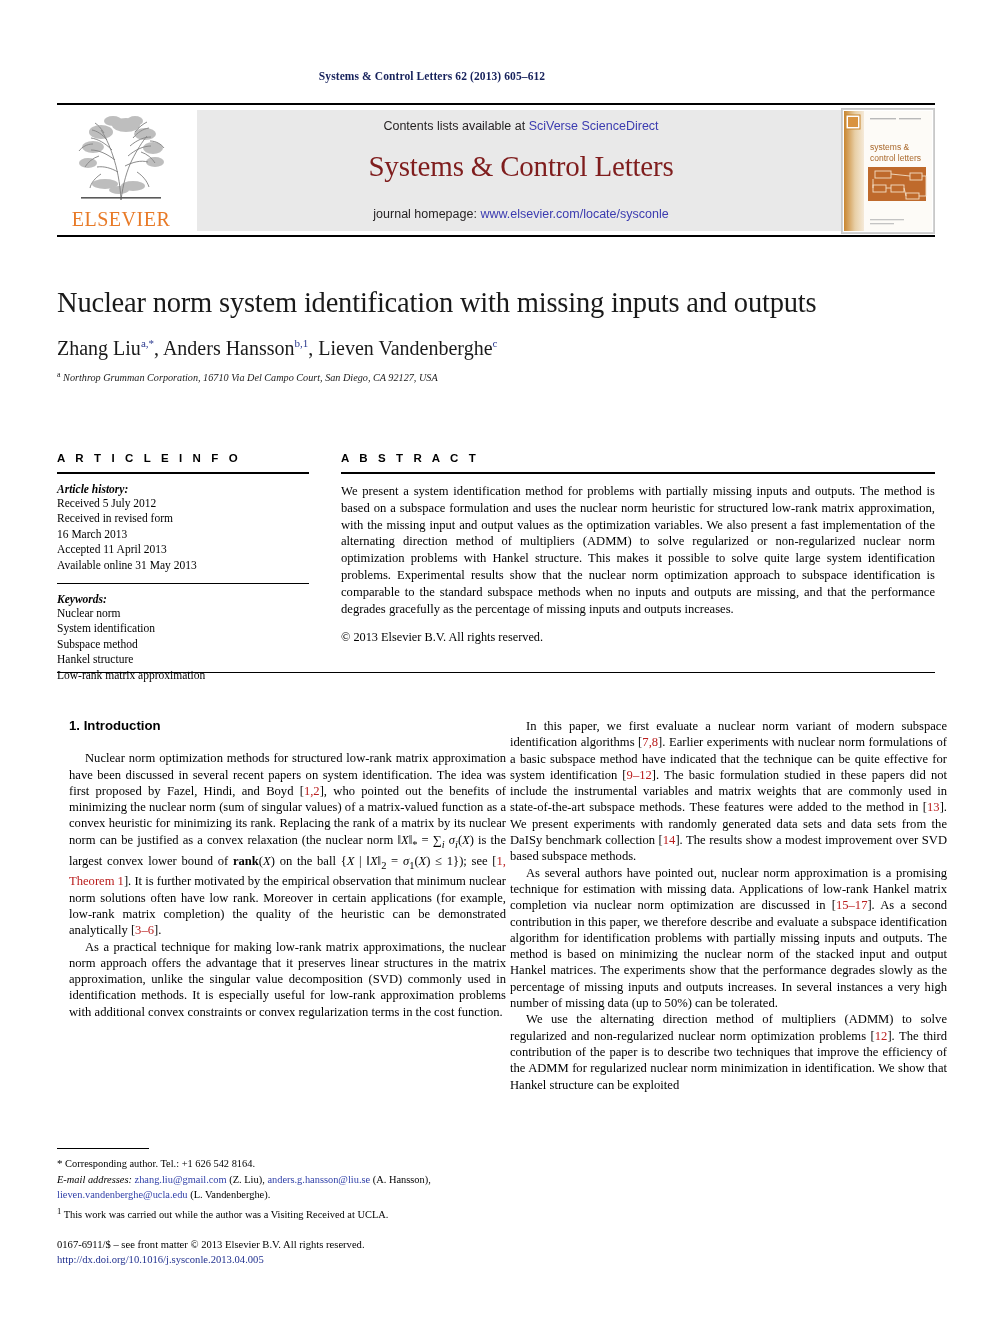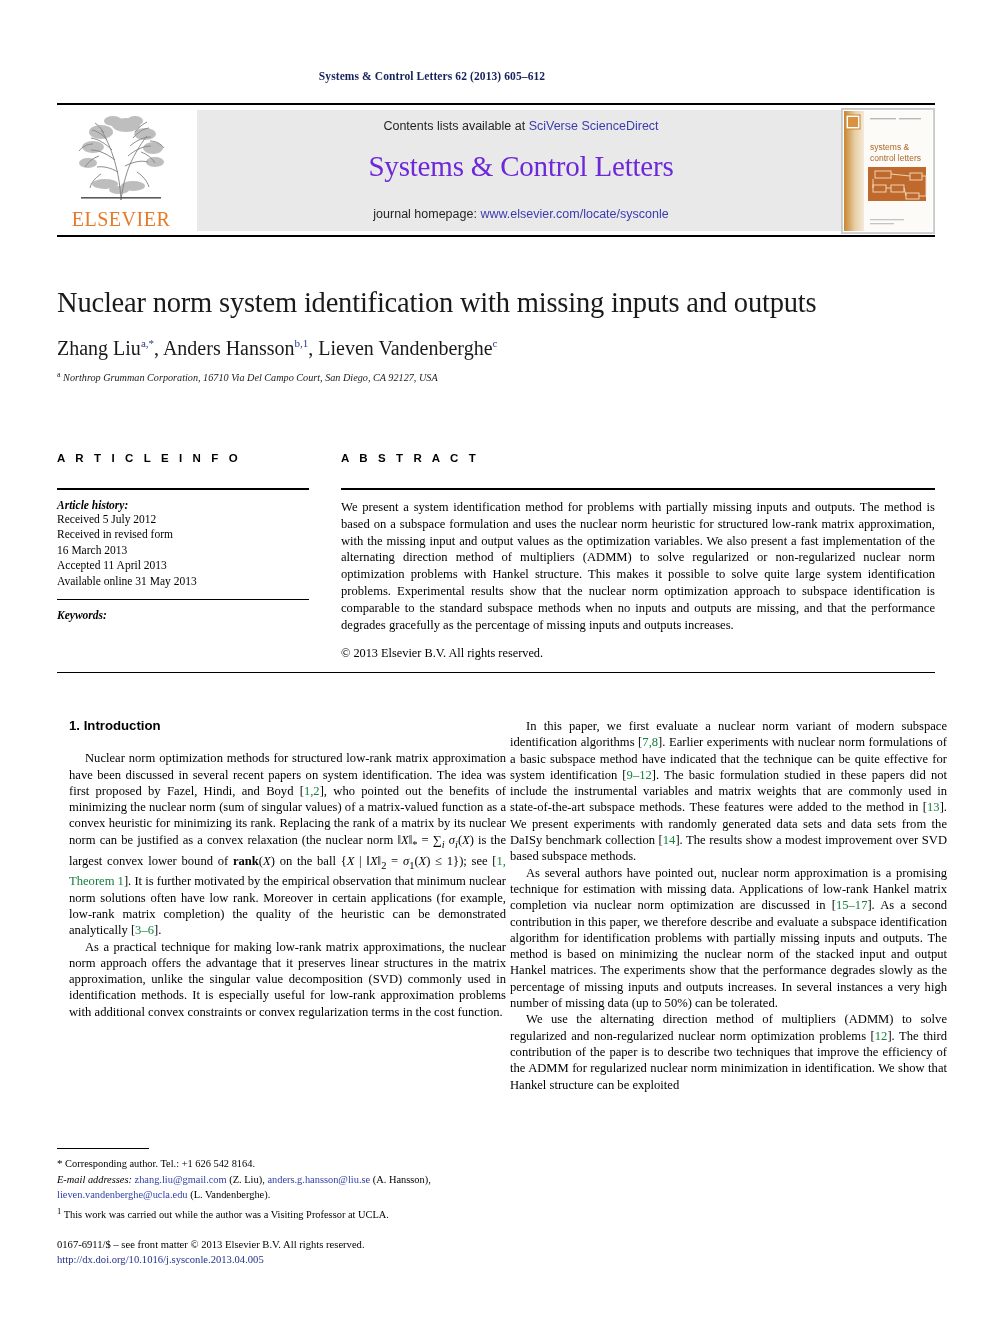--- a/index.html
+++ b/index.html
@@ -79,21 +79,21 @@
     color: #231f20;
   }
   .sd-link { color: #3b3bb0; }
   .gp-title {
     position: absolute;
     left: 0; top: 40px;
     width: 648px;
     text-align: center;
     font-family: "Liberation Serif", serif;
     font-size: 29px;
-    color: #6d28d9;
+    color: #7f1d1d;
     letter-spacing: -.2px;
   }
   .gp-home {
     position: absolute;
     left: 0; top: 97px;
     width: 648px;
     text-align: center;
     font-family: "Liberation Sans", sans-serif;
     font-size: 12.5px;
     color: #231f20;
@@ -153,21 +153,21 @@
     position: absolute;
     left: 341px; top: 452px;
     width: 594px;
   }
   .sect-head {
     font-family: "Liberation Sans", sans-serif;
     font-size: 11.5px;
     font-weight: bold;
     letter-spacing: 3.6px;
     color: #000;
-    margin: 0 0 24px 0;
+    margin: 0 0 8px 0;
   }
   .rule2 { height: 2px; background: #000; margin: 0 0 9px 0; }
   .rule1 { height: 1px; background: #000; margin: 10px 0 9px 0; }
 
   .info-label {
     font-size: 11.5px;
     font-style: italic;
     font-weight: bold;
     margin: 0 0 1px 0;
   }
@@ -210,21 +210,21 @@
   .col-right { left: 498px; }
   .h2 {
     font-family: "Liberation Sans", sans-serif;
     font-size: 13.2px;
     font-weight: bold;
     margin: 0 0 16px 0;
     text-align: left;
   }
   .para { margin: 0; text-indent: 16px; }
   .para + .para { margin-top: 0; }
-  .ref { color: #15803d; }
+  .ref { color: #b91c1c; }
   .mathi { font-style: italic; }
 
   
   .fn-rule {
     position: absolute;
     left: 57px; top: 1148px;
     width: 92px; height: 1px;
     background: #000;
   }
   .footnotes {
@@ -371,20 +371,27 @@
     <div class="info-label">Article history:</div>
     <div>
         <div class="info-line">Received 5 July 2012</div>
         <div class="info-line">Received in revised form</div>
         <div class="info-line">16 March 2013</div>
         <div class="info-line">Accepted 11 April 2013</div>
         <div class="info-line">Available online 31 May 2013</div>
       </div>
     <div class="rule1"></div>
     <div class="info-label">Keywords:</div>
+    <div>
+        <div class="kw-line">Nuclear norm</div>
+        <div class="kw-line">System identification</div>
+        <div class="kw-line">Subspace method</div>
+        <div class="kw-line">Hankel structure</div>
+        <div class="kw-line">Low-rank matrix approximation</div>
+      </div>
   </div>
 
   <div class="abscol">
     <div class="sect-head">A B S T R A C T</div>
     <div class="rule2"></div>
     <div class="abstract-body">We present a system identification method for problems with partially missing inputs and outputs. The method is based on a subspace formulation and uses the nuclear norm heuristic for structured low-rank matrix approximation, with the missing input and output values as the optimization variables. We also present a fast implementation of the alternating direction method of multipliers (ADMM) to solve regularized or non-regularized nuclear norm optimization problems with Hankel structure. This makes it possible to solve quite large system identification problems. Experimental results show that the nuclear norm optimization approach to subspace identification is comparable to the standard subspace methods when no inputs and outputs are missing, and that the performance degrades gracefully as the percentage of missing inputs and outputs increases.</div>
     <div class="copyright">© 2013 Elsevier B.V. All rights reserved.</div>
   </div>
 
   <div class="abs-rule-bottom"></div>
@@ -415,21 +422,21 @@
       <span class="fn-ital">E-mail addresses:</span>
       <span class="mail">zhang.liu@gmail.com</span>
       <span>(Z. Liu),</span>
       <span class="mail">anders.g.hansson@liu.se</span>
       <span>(A. Hansson),</span>
       <span class="mail">lieven.vandenberghe@ucla.edu</span>
       <span>(L. Vandenberghe).</span>
     </div>
     <div class="fn">
       <sup class="sm">1</sup>
-      <span>This work was carried out while the author was a Visiting Professor at UCLA.</span>
+      <span>This work was carried out while the author was a Visiting Received at UCLA.</span>
     </div>
   </div>
 
   <div class="imprint">
     <div>0167-6911/$ – see front matter © 2013 Elsevier B.V. All rights reserved.</div>
     <div class="doi">http://dx.doi.org/10.1016/j.sysconle.2013.04.005</div>
   </div>
 
 </div>
 

